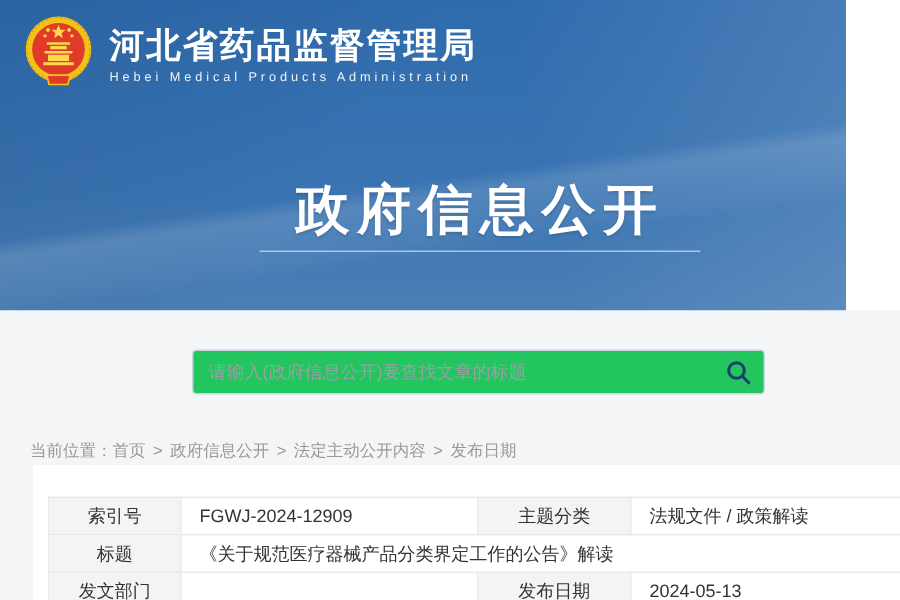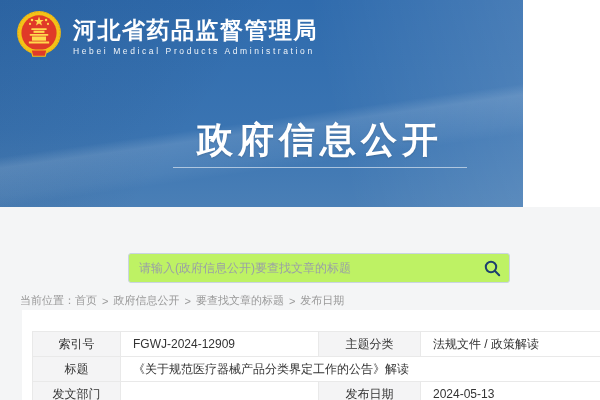--- a/index.html
+++ b/index.html
@@ -1,21 +1,21 @@
 <!DOCTYPE html>
 <html><head>
 <meta charset="utf-8">
 <style>
   * { margin:0; padding:0; box-sizing:border-box; }
   html,body { width:600px; height:400px; overflow:hidden; background:#fff;
     font-family:"Liberation Sans","DejaVu Sans",sans-serif; }
 
   
   .hero {
-    position:relative; width:523px; height:207px;
+    position:relative; width:564px; height:207px;
     background:
       linear-gradient(258deg, rgba(255,255,255,0.12) 0%, rgba(255,255,255,0.0) 38%),
       linear-gradient(172deg, rgba(255,255,255,0) 56%, rgba(255,255,255,0.13) 60%, rgba(255,255,255,0.05) 70%, rgba(255,255,255,0) 74%),
       linear-gradient(125deg, rgba(10,30,60,0.10) 0%, rgba(10,30,60,0.04) 30%, rgba(10,30,60,0) 42%),
       linear-gradient(180deg, #2f6bad 0%, #3a74b2 62%, #4a7fb6 100%);
   }
   .header-row { position:absolute; top:8px; left:14px; display:flex; align-items:center; }
   .emblem { width:50px; height:56px; flex:0 0 auto; }
   .agency { margin-left:9px; color:#fff; }
   .agency-cn { font-size:23px; font-weight:bold; letter-spacing:1.5px; line-height:1.25; }
@@ -29,22 +29,22 @@
   .banner-line {
     position:absolute; top:167px; left:173px; width:294px; height:1px;
     background:rgba(255,255,255,0.55);
   }
 
   
   .content { position:relative; width:600px; height:193px; background:#f4f5f6; }
 
   .searchbox {
     position:absolute; top:26px; left:128px; width:382px; height:30px;
-    background:#bef264; border:1px solid #c9d4e1; border-radius:3px;
-    display:flex; align-items:center;margin-top:20px;
+    background:#22c55e; border:1px solid #c9d4e1; border-radius:3px;
+    display:flex; align-items:center;
   }
   .searchbox input {
     flex:1; height:100%; border:none; outline:none; background:transparent;
     padding:0 10px; font-size:12px; color:#333;
     font-family:"Liberation Sans","DejaVu Sans",sans-serif;
   }
   .searchbox input::placeholder { color:#9aa0a6; }
   .search-btn { width:34px; height:100%; border:none; background:transparent; cursor:pointer;
     display:flex; align-items:center; justify-content:center; }
 
@@ -109,21 +109,21 @@
       </svg>
     </button>
   </div>
 
   <div class="breadcrumb">
     <span>当前位置：</span>
     <a>首页</a>
     <span class="sep">&gt;</span>
     <a>政府信息公开</a>
     <span class="sep">&gt;</span>
-    <a>要查找文章的标题</a>
+    <a>法定主动公开内容</a>
     <span class="sep">&gt;</span>
     <span>发布日期</span>
   </div>
 
   <div class="card">
     <table class="info">
       <colgroup>
           <col class="c1">
           <col class="c2">
           <col class="c3">

